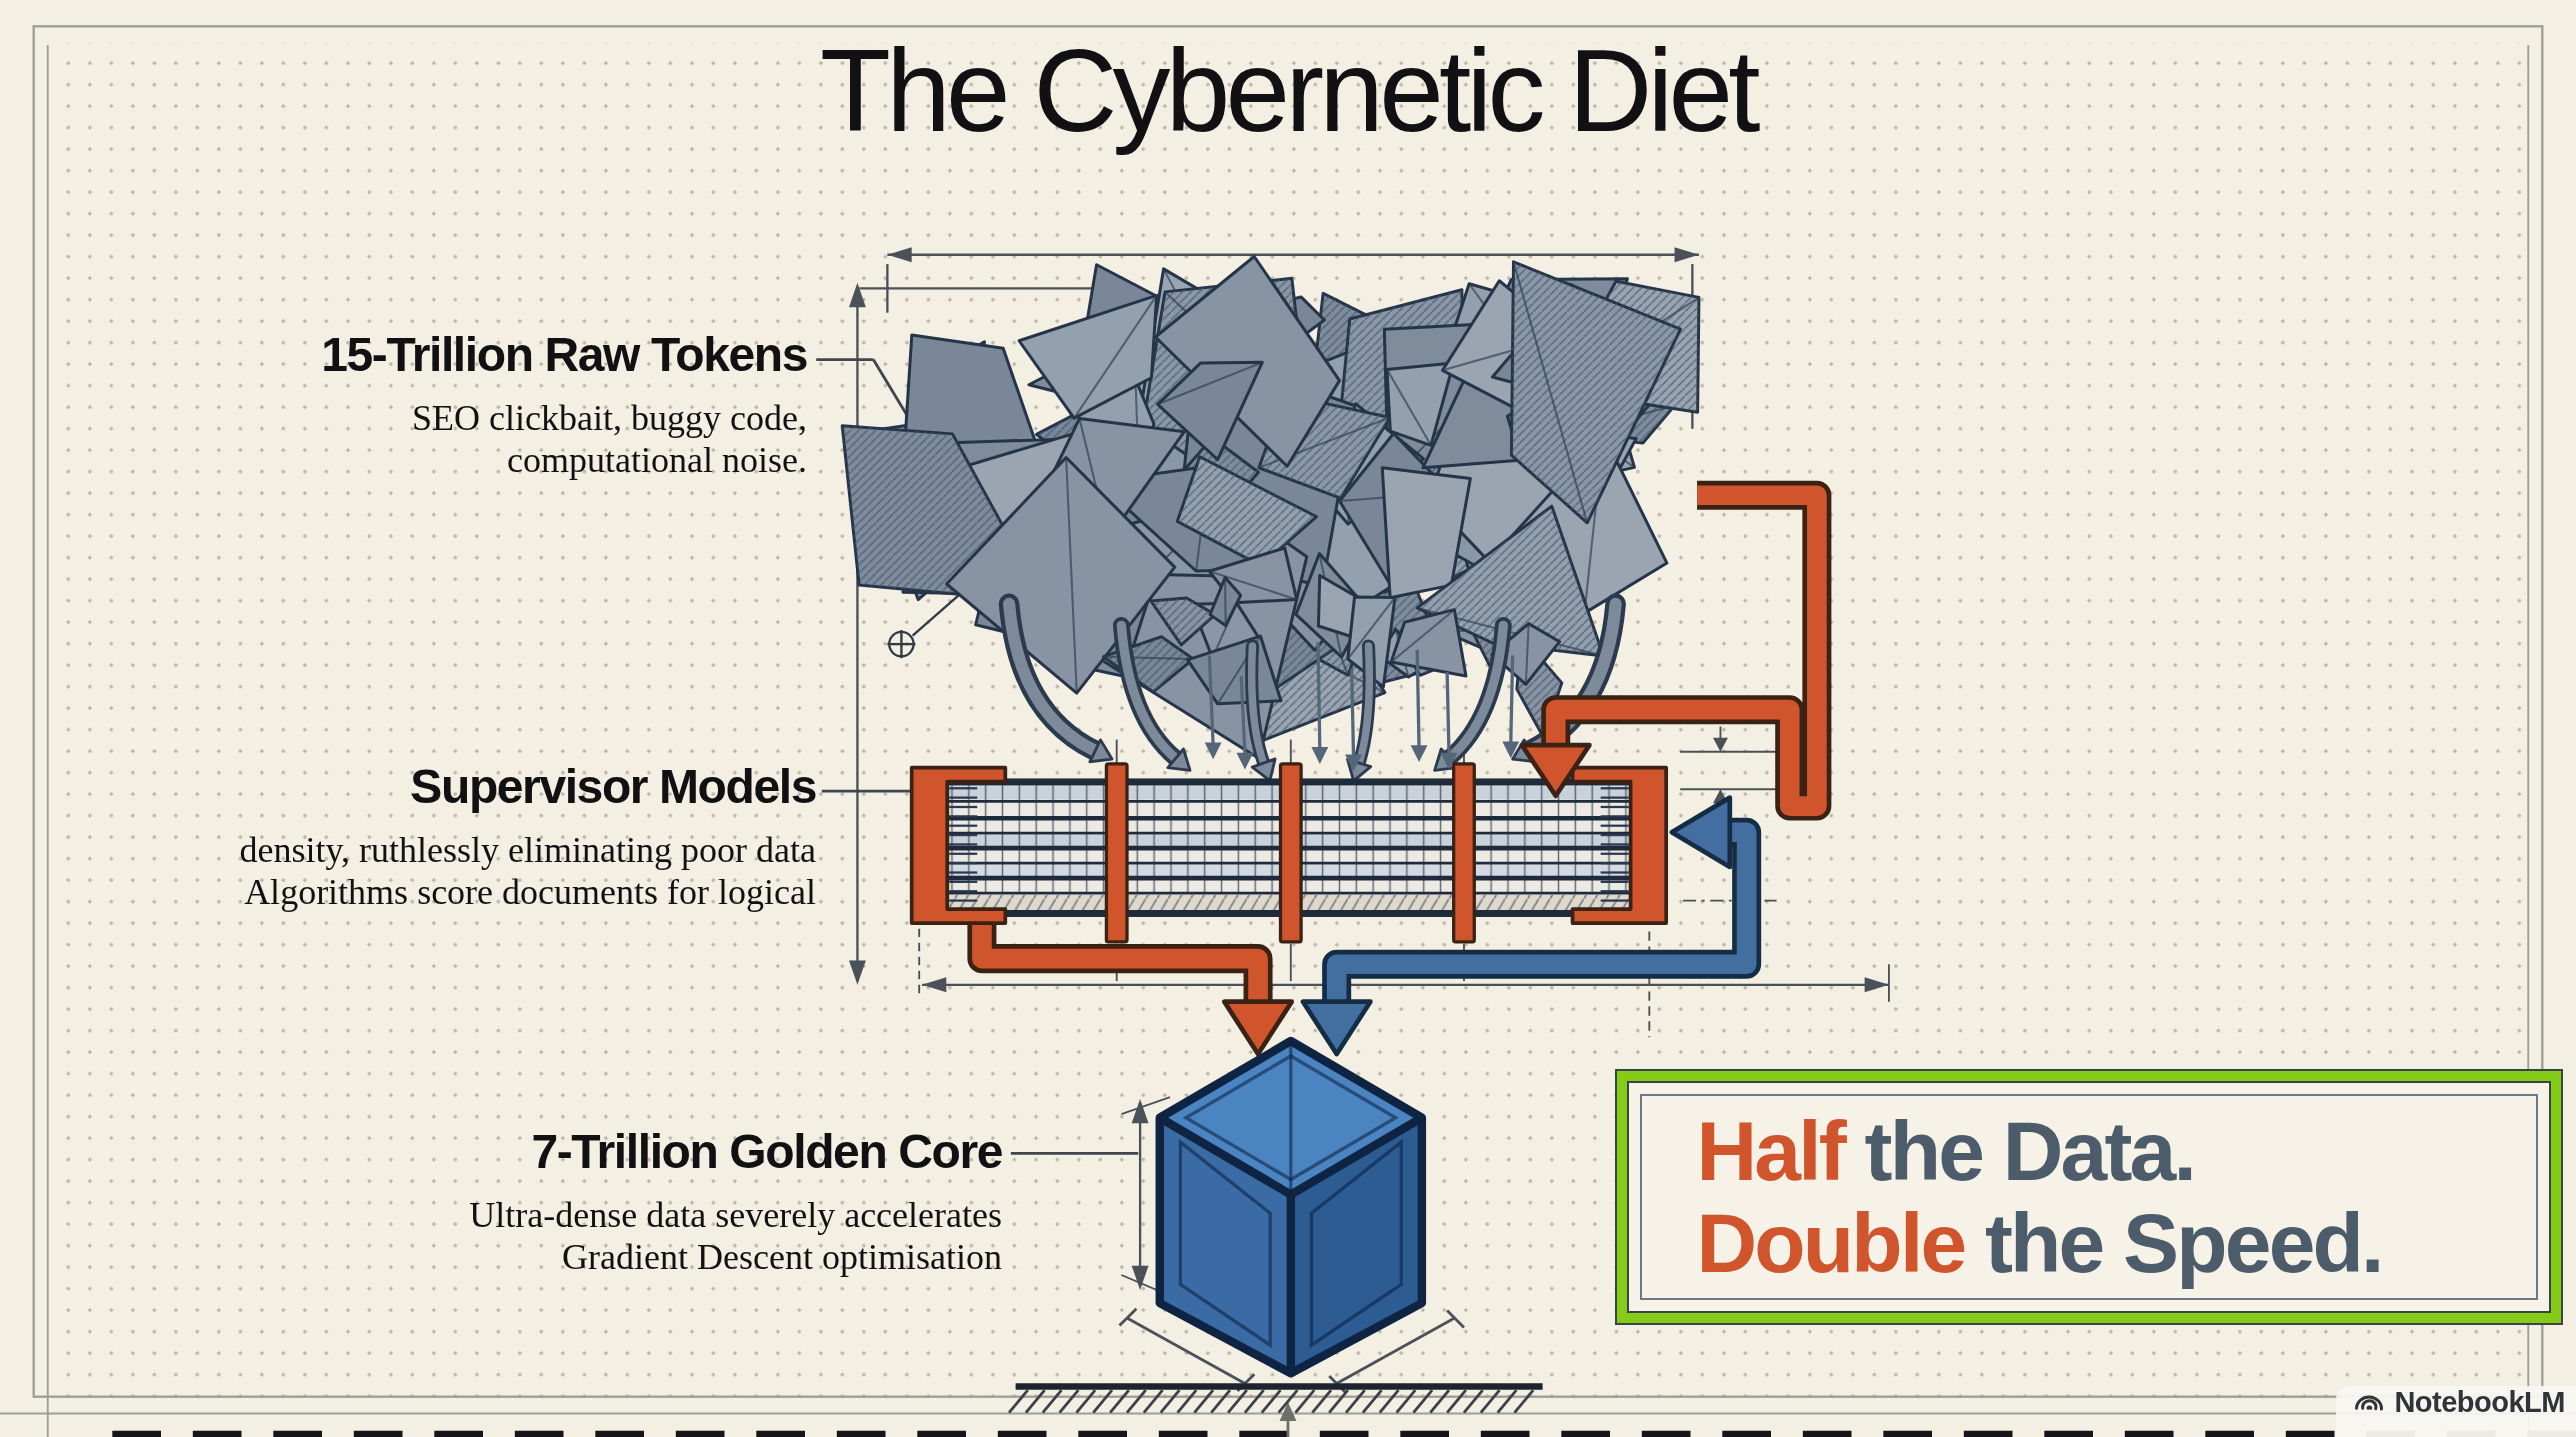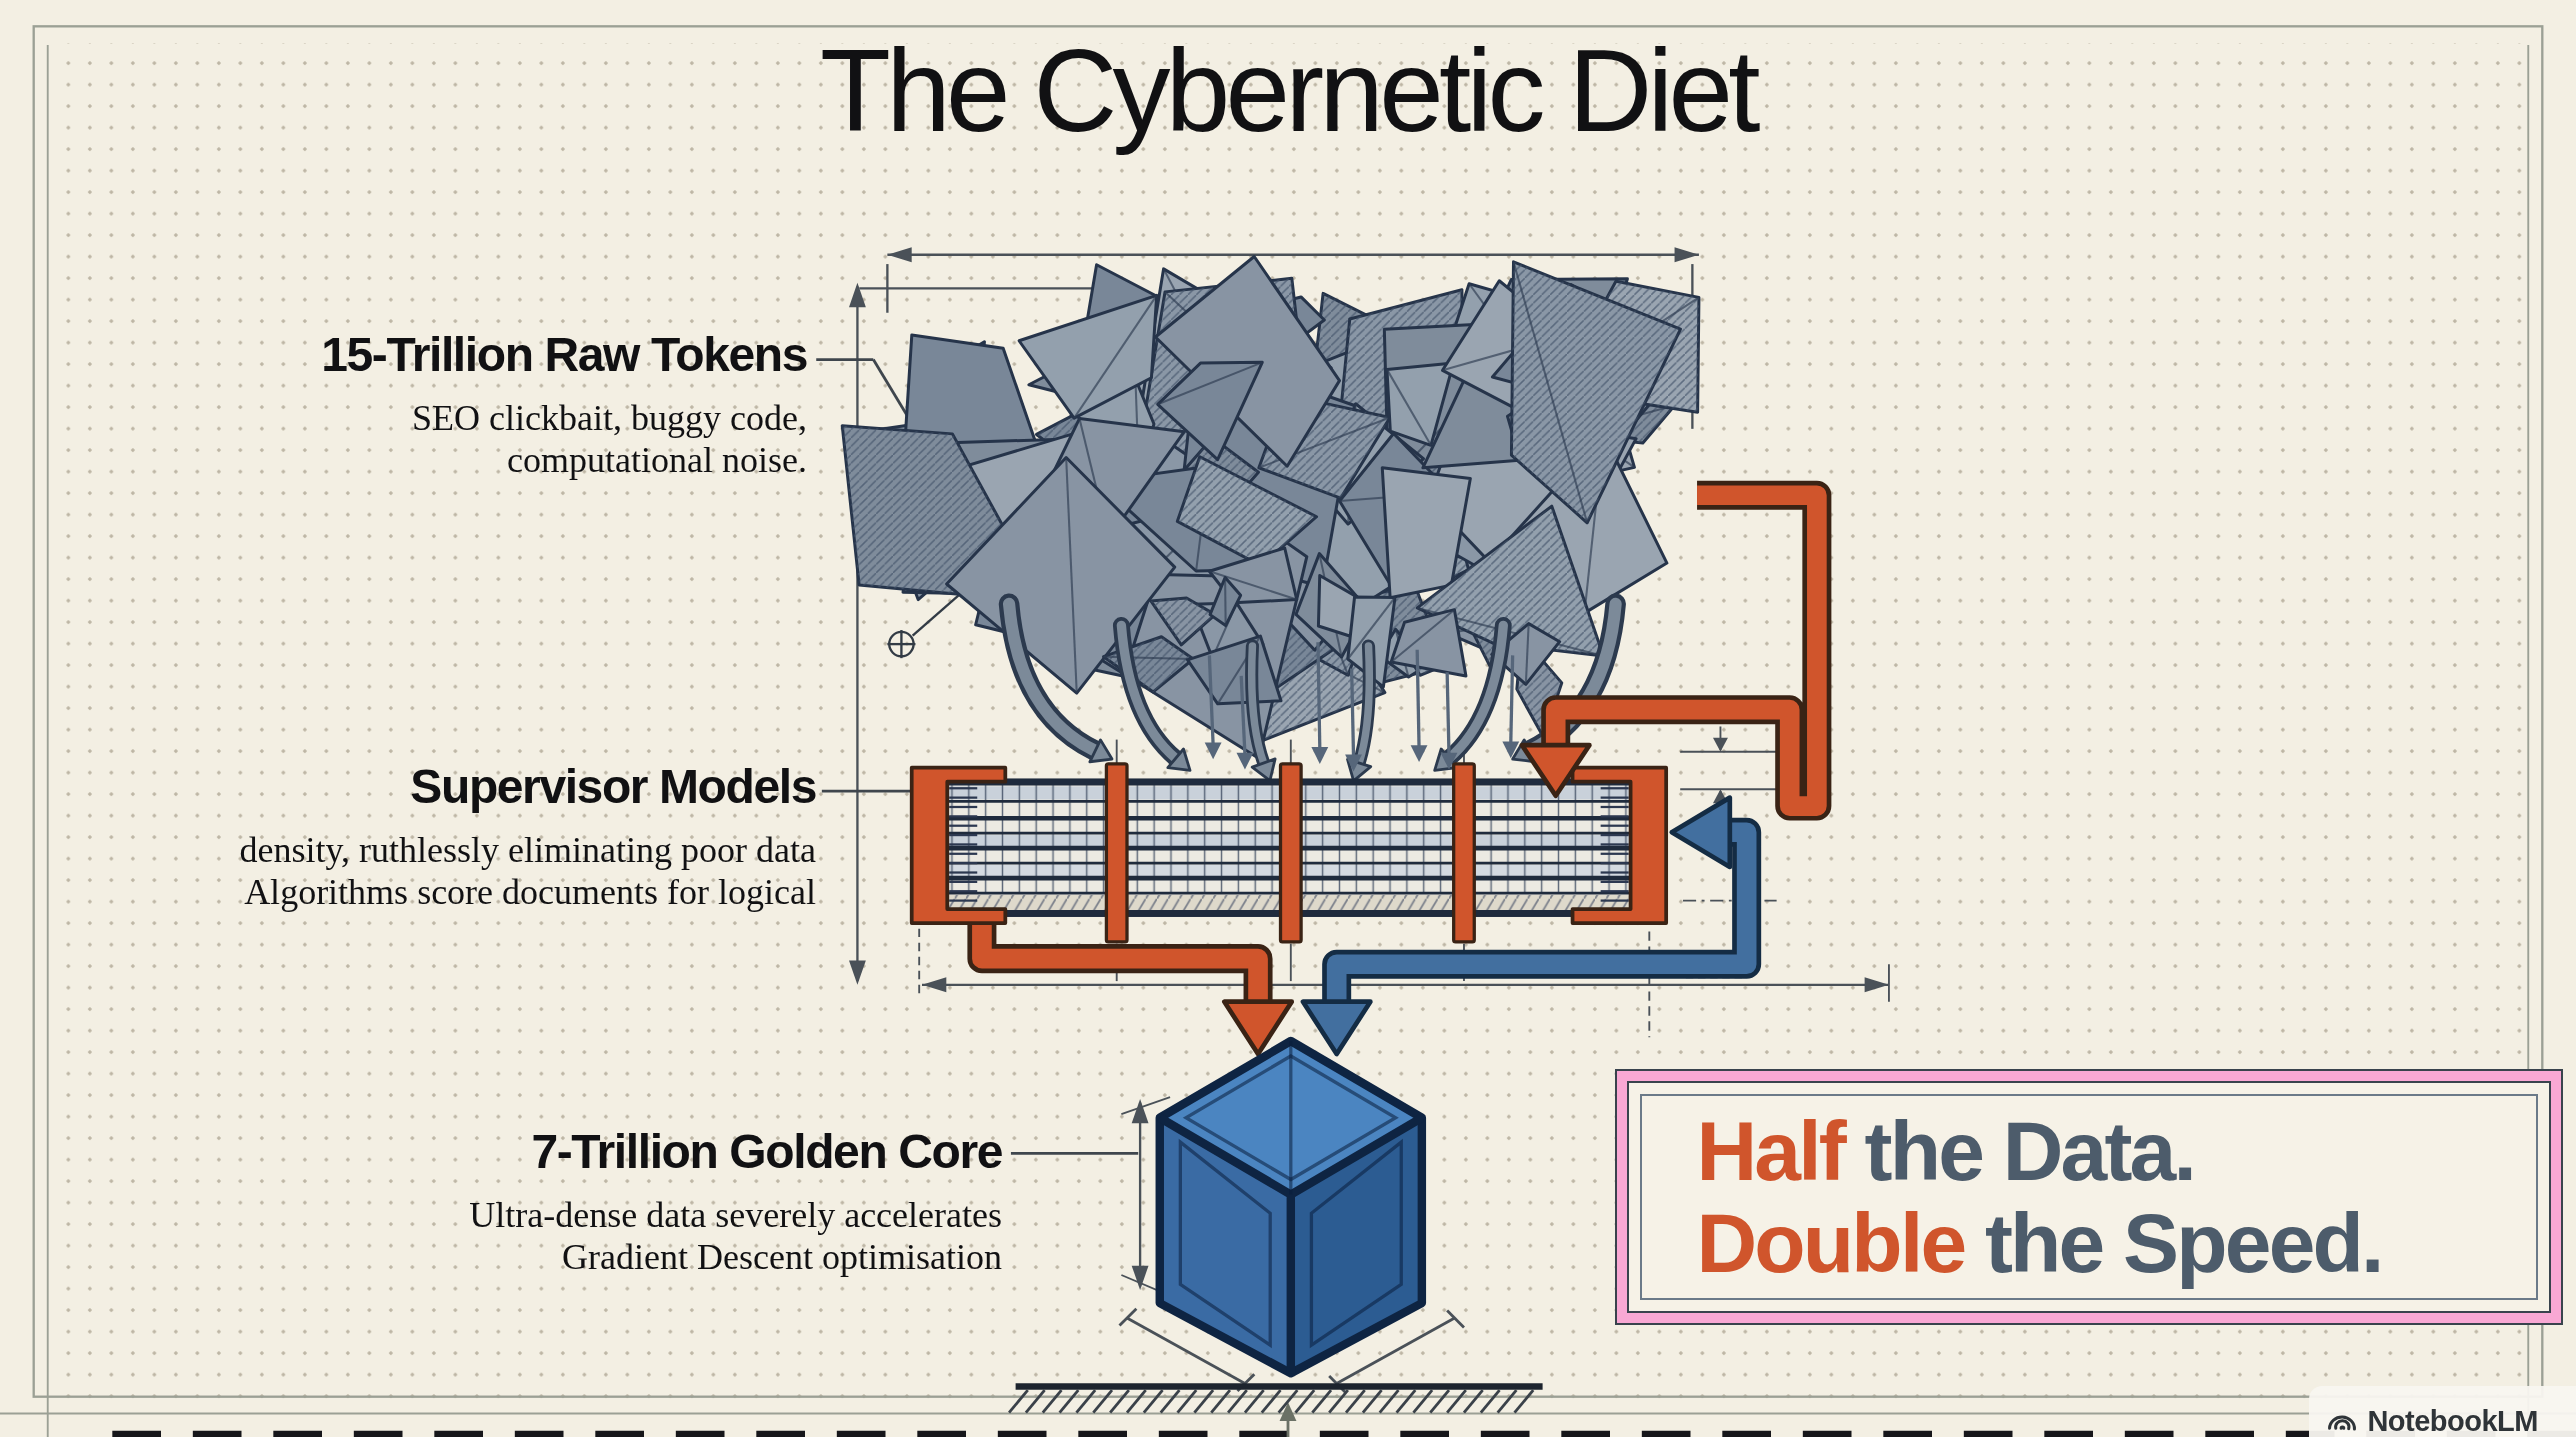--- a/index.html
+++ b/index.html
@@ -16,29 +16,29 @@
   svg#art{position:absolute;left:0;top:0}
   .page-title{position:absolute;left:0;right:0;top:24px;text-align:center;
     font-size:116px;font-weight:400;letter-spacing:-4.7px;color:var(--ink);}
   .label-block{position:absolute;text-align:right;color:var(--ink)}
   .label-block .hd{font-size:48px;font-weight:700;letter-spacing:-1.4px;line-height:1.12;white-space:nowrap}
   .label-block .sub{font-family:"Liberation Serif",serif;font-size:36px;line-height:1.16;margin-top:16px;white-space:nowrap}
   .lb-tokens{right:1769px;top:328px}
   .lb-supervisor{right:1760px;top:760px}
   .lb-golden{right:1574px;top:1125px}
   .callout{position:absolute;left:1615px;top:1069px;width:948px;height:256px;
-    border:2.8px solid #39434d;background:#f9a8d4;padding:10.3px;}
+    border:2.8px solid #39434d;background:#84cc16;padding:10.3px;}
   .callout-mid{width:100%;height:100%;border:2.8px solid #39434d;background:var(--bg2);padding:11.2px;}
   .callout-inner{width:100%;height:100%;border:2.8px solid #6b7a88;display:flex;flex-direction:column;
     justify-content:center;padding-left:54px;}
   .callout-line{font-size:84px;font-weight:700;letter-spacing:-2.8px;line-height:1.1;white-space:nowrap}
   .callout-line .acc{color:var(--accent-orange)}
   .callout-line .rest{color:var(--slate)}
-  .watermark{position:absolute;right:0;bottom:0;height:52px;padding:0 38px 0 17px;
-    background:rgba(248,246,240,.95);border-radius:13px 0 0 0;display:flex;align-items:flex-end;gap:9.4px;}
+  .watermark{position:absolute;right:0;bottom:0;height:52px;padding:0 11px 0 17px;
+    background:rgba(248,246,240,.95);border-radius:13px 0 0 0;display:flex;align-items:flex-start;gap:9.4px;}
   .watermark .wm-text{font-size:29px;font-weight:700;color:#2f3438;letter-spacing:-0.5px}
 </style>
 </head>
 <body>
 
 <div class="dots"></div>
 
 <svg id="art" width="2576" height="1438" viewBox="0 0 2752 1536">
   <defs>
     <pattern id="hatch" width="9" height="9" patternUnits="userSpaceOnUse">

